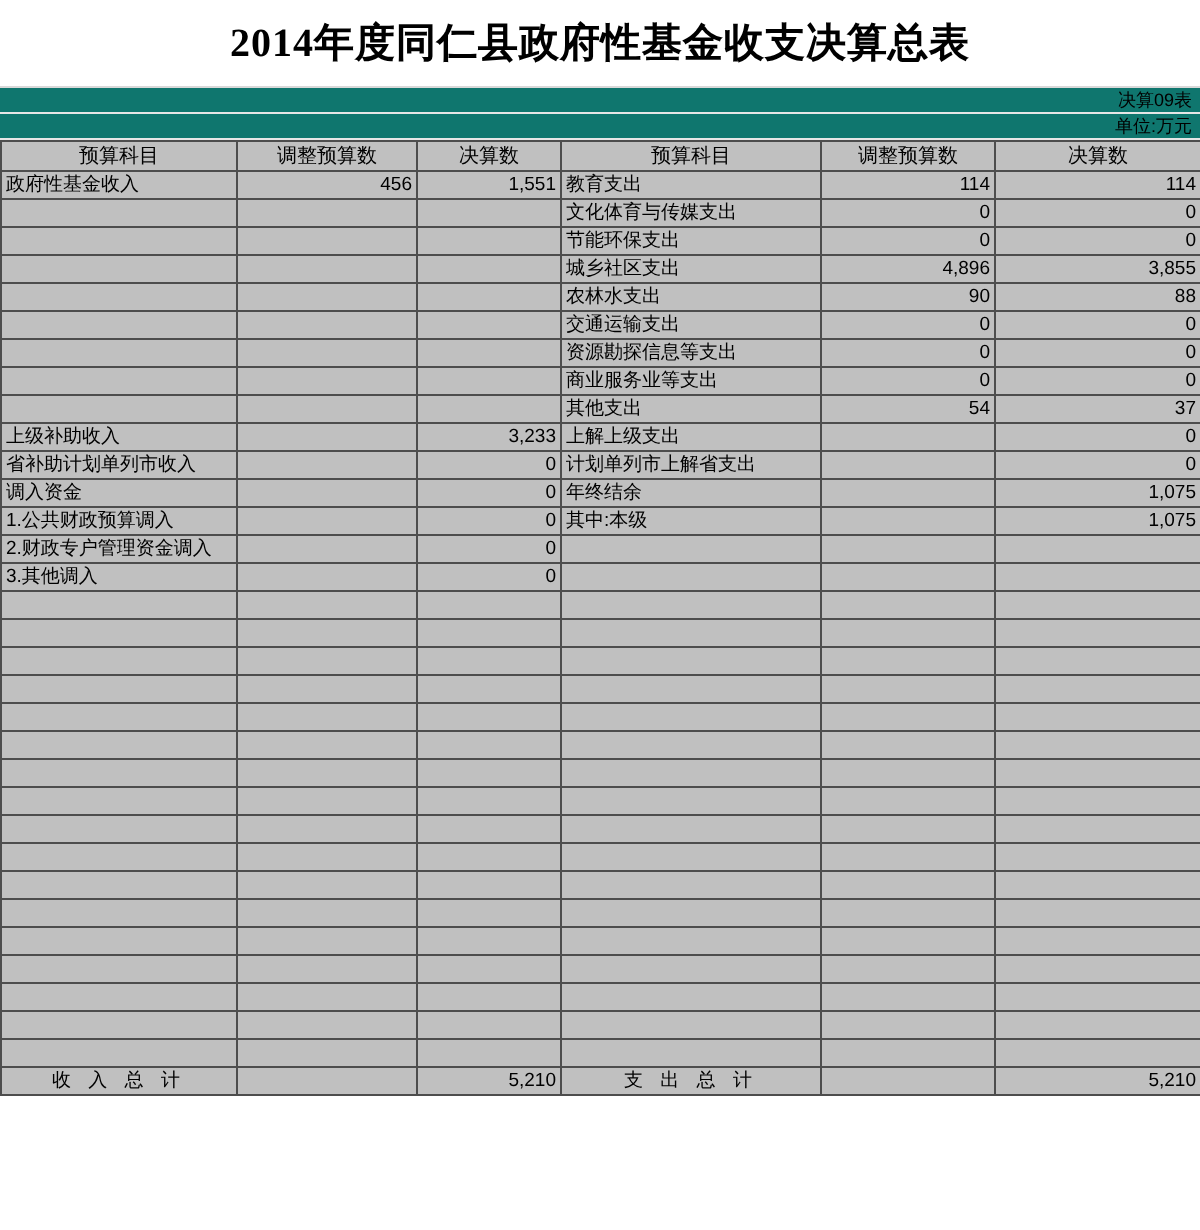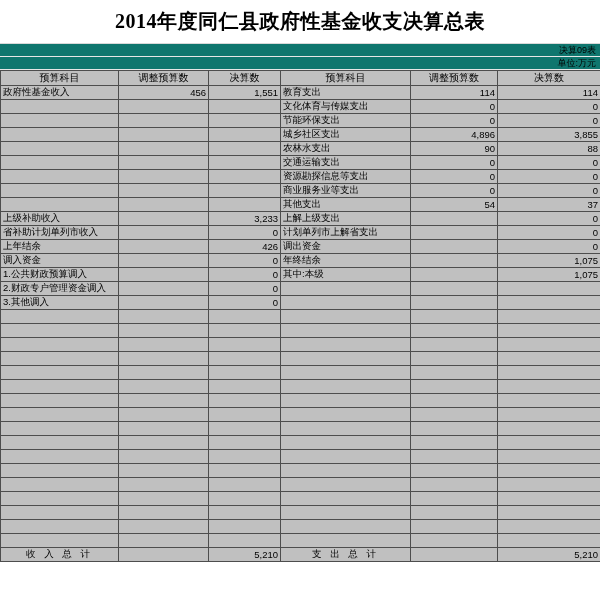--- a/index.html
+++ b/index.html
@@ -202,28 +202,20 @@
         </tr>
         <tr>
           <td class="txt">省补助计划单列市收入</td>
           <td class="num"></td>
           <td class="num yellow">0</td>
           <td class="txt">计划单列市上解省支出</td>
           <td class="num"></td>
           <td class="num yellow">0</td>
         </tr>
         <tr>
-          <td class="txt">上年结余</td>
-          <td class="num"></td>
-          <td class="num yellow">426</td>
-          <td class="txt">调出资金</td>
-          <td class="num"></td>
-          <td class="num yellow">0</td>
-        </tr>
-        <tr>
           <td class="txt">调入资金</td>
           <td class="num"></td>
           <td class="num yellow">0</td>
           <td class="txt">年终结余</td>
           <td class="num"></td>
           <td class="num yellow">1,075</td>
         </tr>
         <tr>
           <td class="txt indent1">1.公共财政预算调入</td>
           <td class="num"></td>

